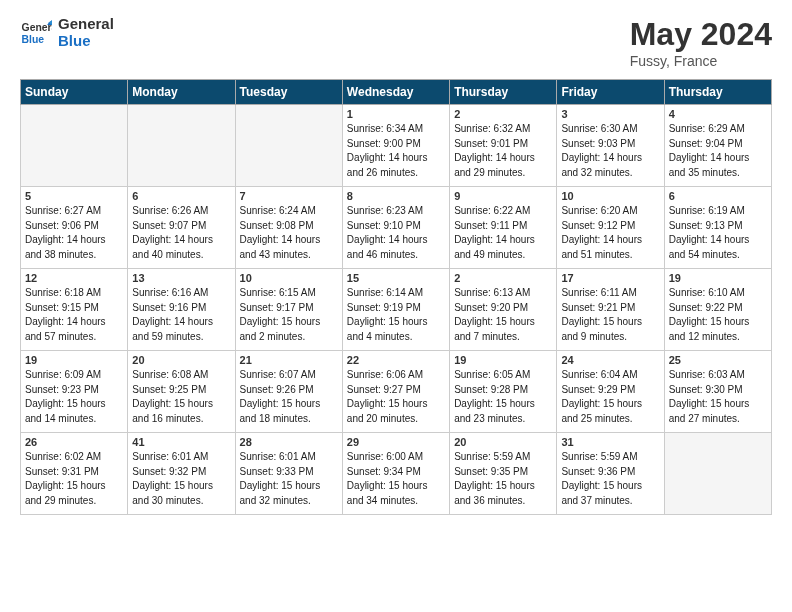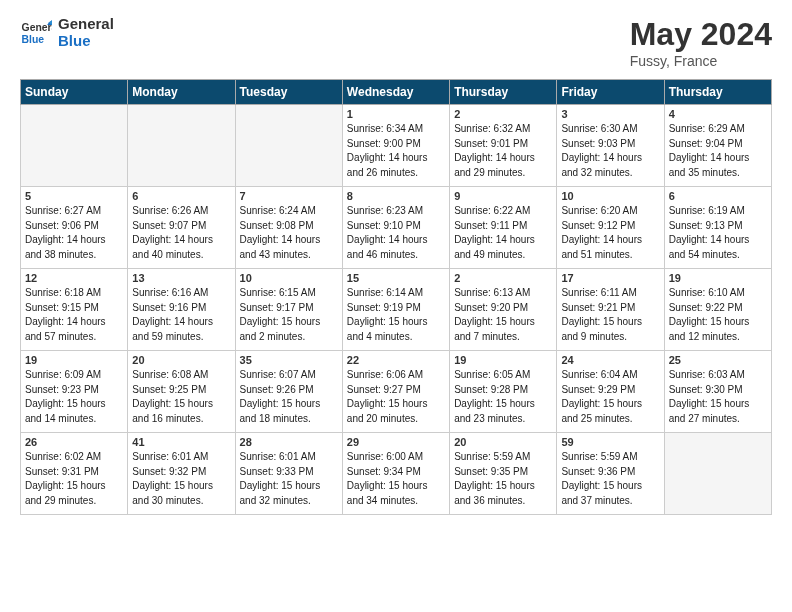--- a/index.html
+++ b/index.html
@@ -200,21 +200,21 @@
         <tr>
           <td>
             <span class="day-num">19</span>
             <div class="day-info">Sunrise: 6:09 AM<br>Sunset: 9:23 PM<br>Daylight: 15 hours<br>and 14 minutes.</div>
           </td>
           <td>
             <span class="day-num">20</span>
             <div class="day-info">Sunrise: 6:08 AM<br>Sunset: 9:25 PM<br>Daylight: 15 hours<br>and 16 minutes.</div>
           </td>
           <td>
-            <span class="day-num">35</span>
+            <span class="day-num">21</span>
             <div class="day-info">Sunrise: 6:07 AM<br>Sunset: 9:26 PM<br>Daylight: 15 hours<br>and 18 minutes.</div>
           </td>
           <td>
             <span class="day-num">22</span>
             <div class="day-info">Sunrise: 6:06 AM<br>Sunset: 9:27 PM<br>Daylight: 15 hours<br>and 20 minutes.</div>
           </td>
           <td>
             <span class="day-num">19</span>
             <div class="day-info">Sunrise: 6:05 AM<br>Sunset: 9:28 PM<br>Daylight: 15 hours<br>and 23 minutes.</div>
           </td>
@@ -242,20 +242,20 @@
           </td>
           <td>
             <span class="day-num">29</span>
             <div class="day-info">Sunrise: 6:00 AM<br>Sunset: 9:34 PM<br>Daylight: 15 hours<br>and 34 minutes.</div>
           </td>
           <td>
             <span class="day-num">20</span>
             <div class="day-info">Sunrise: 5:59 AM<br>Sunset: 9:35 PM<br>Daylight: 15 hours<br>and 36 minutes.</div>
           </td>
           <td>
-            <span class="day-num">59</span>
+            <span class="day-num">31</span>
             <div class="day-info">Sunrise: 5:59 AM<br>Sunset: 9:36 PM<br>Daylight: 15 hours<br>and 37 minutes.</div>
           </td>
           <td class="empty"></td>
         </tr>
       </tbody>
   </table>
 </div>
 
 </body></html>

